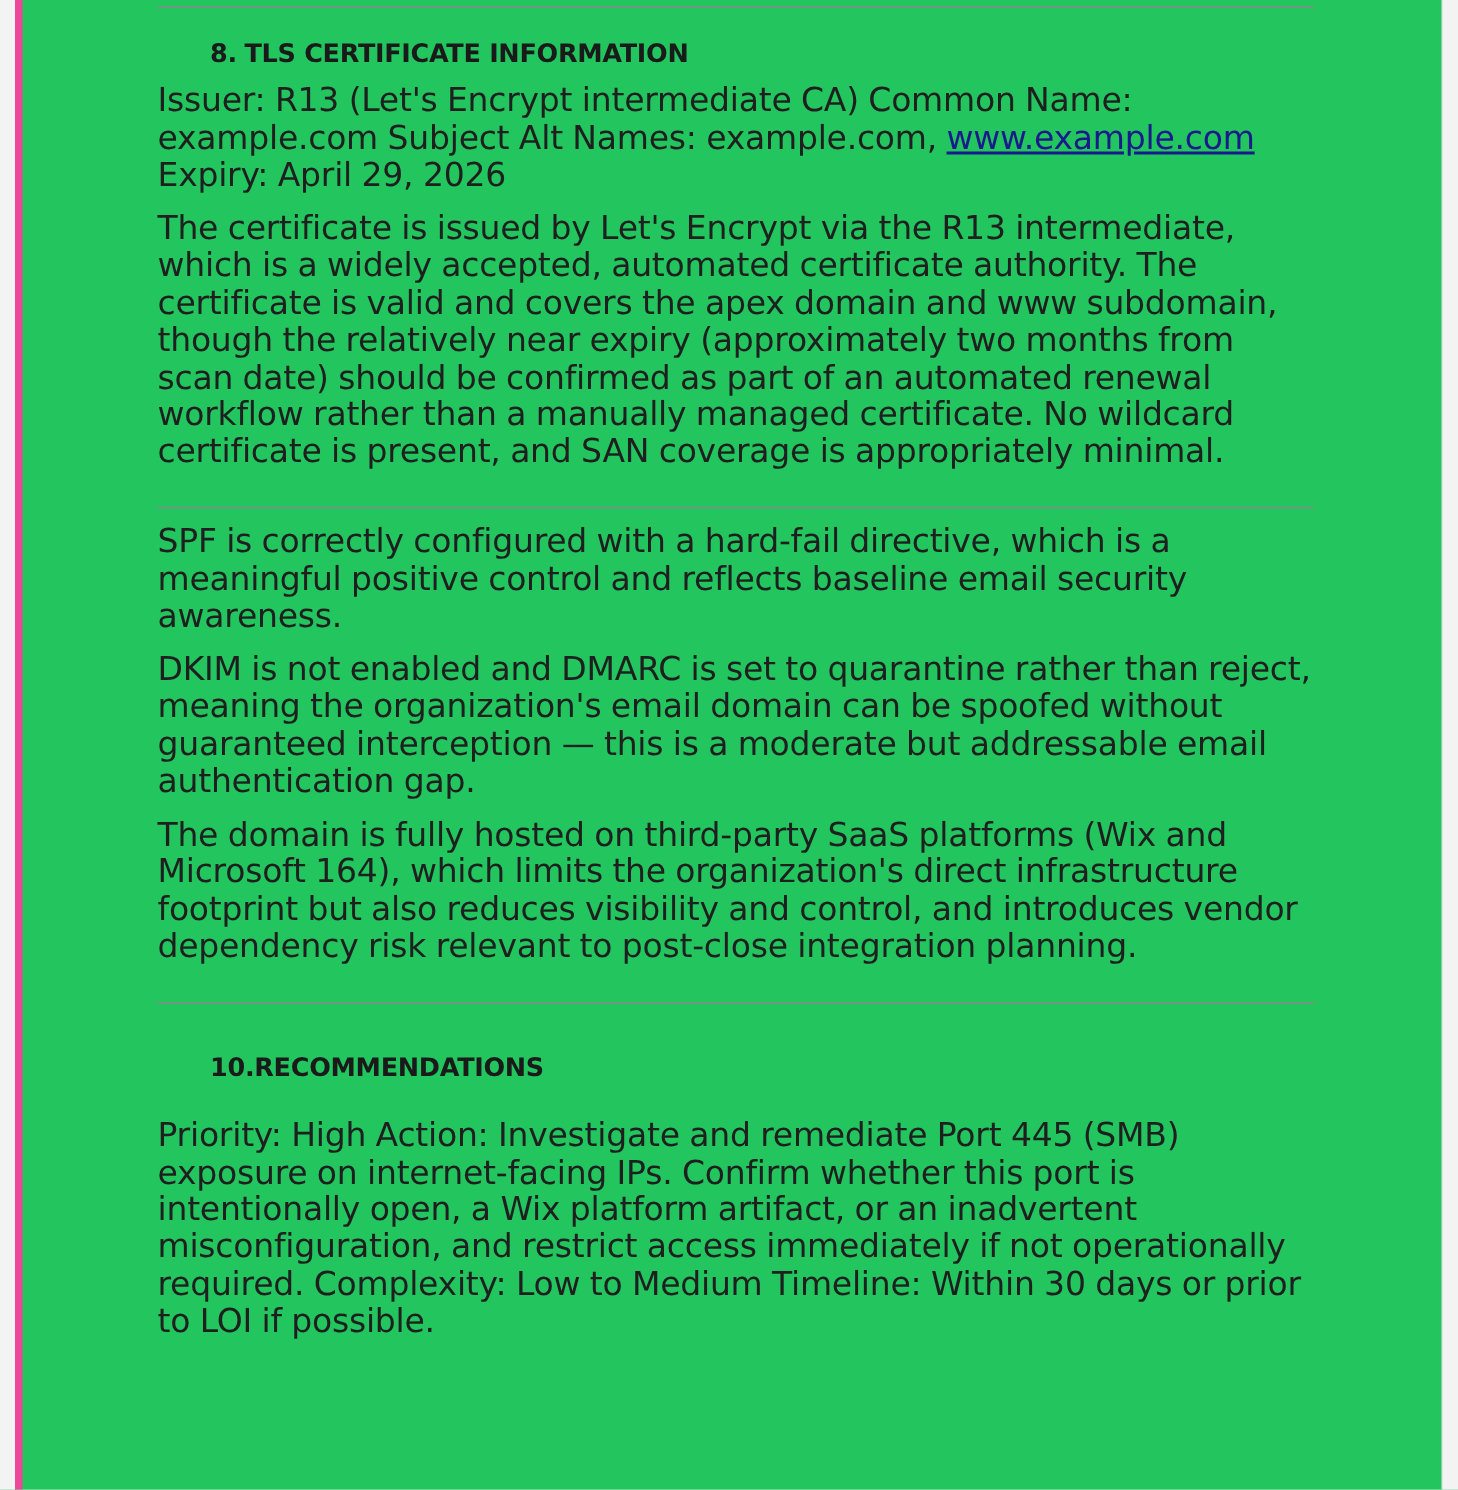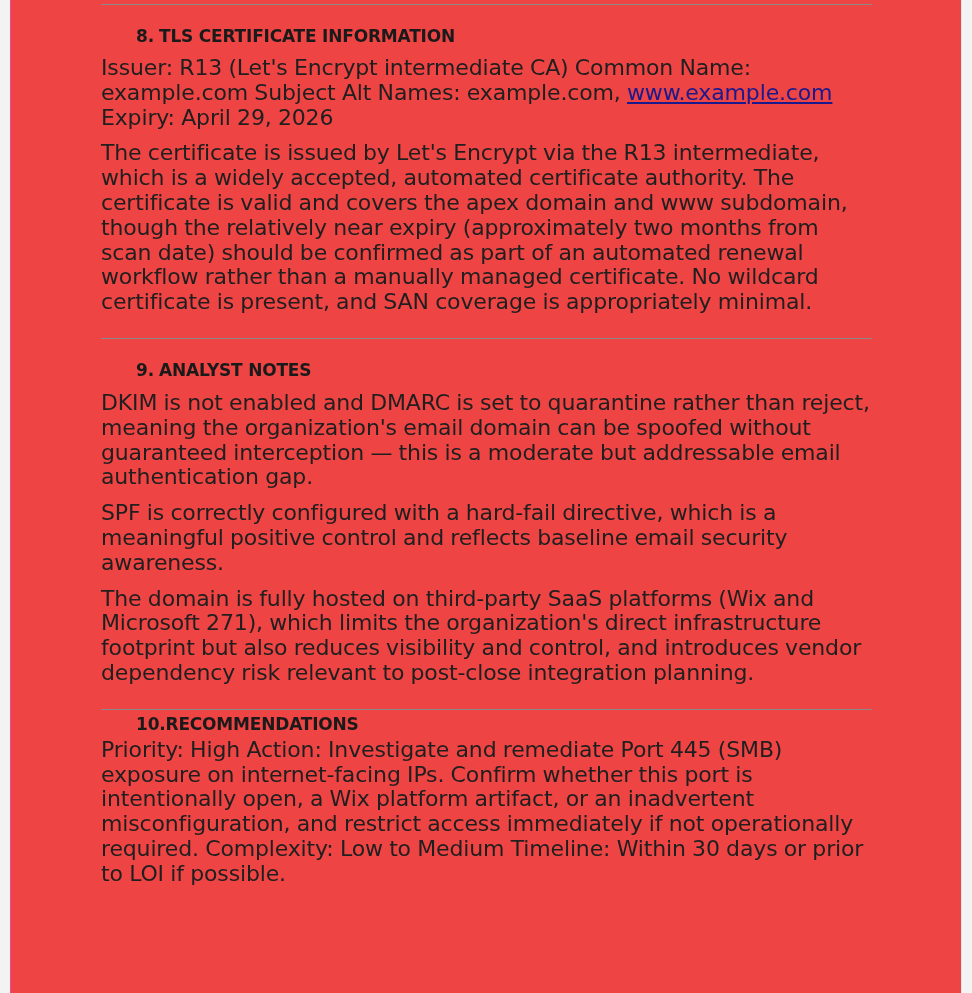--- a/index.html
+++ b/index.html
@@ -9,22 +9,22 @@
       height: 993px;
       overflow: hidden;
       background: #f3f3f3;
     }
     .page {
       position: absolute;
       left: 10px;
       top: 0;
       width: 952px;
       height: 993px;
-      background: #ef4444;
-      border-left: 1px solid #ec4899;
+      background: #22c55e;
+      border-left: 5px solid #ec4899;
       border-right: 1px solid #e4e4e4;
       box-sizing: border-box;
     }
     .content {
       position: absolute;
       left: 90px;
       top: 0;
       width: 772px;
       font-family: "DejaVu Sans", sans-serif;
       color: #1f1f1f;
@@ -72,30 +72,27 @@
         <span class="num">8.</span><span>TLS CERTIFICATE INFORMATION</span>
       </h2>
       <p class="body" style="margin-top:10px;">
         <span>Issuer: R13 (Let's Encrypt intermediate CA) Common Name: example.com Subject Alt Names: example.com, </span><a class="link">www.example.com</a><span> Expiry: April 29, 2026</span>
       </p>
       <p class="body" style="margin-top:11px;">The certificate is issued by Let's Encrypt via the R13 intermediate, which is a widely accepted, automated certificate authority. The certificate is valid and covers the apex domain and www subdomain, though the relatively near expiry (approximately two months from scan date) should be confirmed as part of an automated renewal workflow rather than a manually managed certificate. No wildcard certificate is present, and SAN coverage is appropriately minimal.</p>
     </section>
 
     <hr class="rule" style="margin-top:23px;">
     <section>
-      <h2 class="section-title" style="margin-top:21px;">
-        <span class="num">9.</span><span>ANALYST NOTES</span>
-      </h2>
+      <p class="body" style="margin-top:11px;">SPF is correctly configured with a hard-fail directive, which is a meaningful positive control and reflects baseline email security awareness.</p>
       <p class="body" style="margin-top:11px;">DKIM is not enabled and DMARC is set to quarantine rather than reject, meaning the organization's email domain can be spoofed without guaranteed interception — this is a moderate but addressable email authentication gap.</p>
-      <p class="body" style="margin-top:11px;">SPF is correctly configured with a hard-fail directive, which is a meaningful positive control and reflects baseline email security awareness.</p>
-      <p class="body" style="margin-top:11px;">The domain is fully hosted on third-party SaaS platforms (Wix and Microsoft 271), which limits the organization's direct infrastructure footprint but also reduces visibility and control, and introduces vendor dependency risk relevant to post-close integration planning.</p>
+      <p class="body" style="margin-top:11px;">The domain is fully hosted on third-party SaaS platforms (Wix and Microsoft 164), which limits the organization's direct infrastructure footprint but also reduces visibility and control, and introduces vendor dependency risk relevant to post-close integration planning.</p>
     </section>
 
     <hr class="rule" style="margin-top:23px;">
     <section>
-      <h2 class="section-title" style="margin-top:4px;">
+      <h2 class="section-title" style="margin-top:33px;">
         <span>10.</span><span>RECOMMENDATIONS</span>
       </h2>
-      <p class="body" style="margin-top:4px;">Priority: High Action: Investigate and remediate Port 445 (SMB) exposure on internet-facing IPs. Confirm whether this port is intentionally open, a Wix platform artifact, or an inadvertent misconfiguration, and restrict access immediately if not operationally required. Complexity: Low to Medium Timeline: Within 30 days or prior to LOI if possible.</p>
+      <p class="body" style="margin-top:24px;">Priority: High Action: Investigate and remediate Port 445 (SMB) exposure on internet-facing IPs. Confirm whether this port is intentionally open, a Wix platform artifact, or an inadvertent misconfiguration, and restrict access immediately if not operationally required. Complexity: Low to Medium Timeline: Within 30 days or prior to LOI if possible.</p>
     </section>
 
   </div>
 </div>
 
 </body></html>

